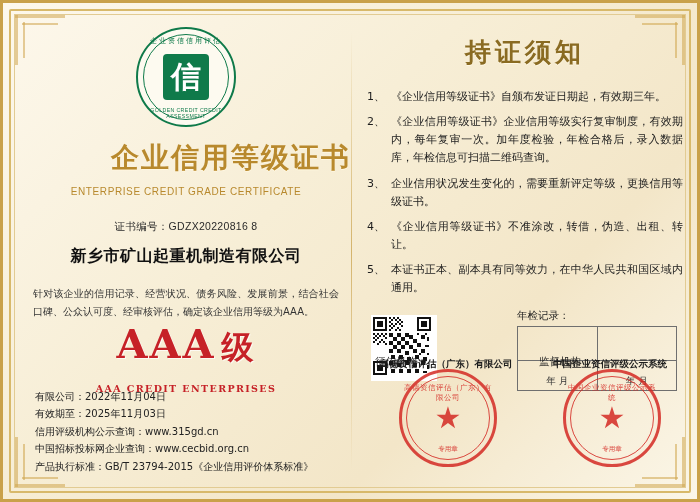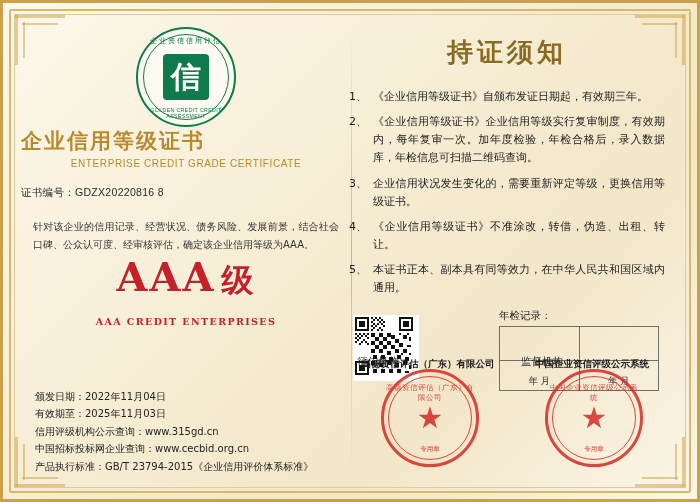--- a/index.html
+++ b/index.html
@@ -57,29 +57,29 @@
   }
   .seal .top-text{
     position:absolute;top:7px;left:0;right:0;text-align:center;
     font-size:7px;color:#0f7a4a;letter-spacing:2px;
   }
   .seal .bot-text{
     position:absolute;bottom:6px;left:0;right:0;text-align:center;
     font-size:5.2px;color:#0f7a4a;letter-spacing:.4px;
   }
   .title-cn{
-    margin-top:0;text-align:left;font-size:21px;font-weight:bold;color:#b8892d;
+    margin-top:12px;text-align:right;font-size:28px;font-weight:bold;color:#b8892d;
     letter-spacing:2px;font-family:"DejaVu Sans","Liberation Sans",sans-serif;
     text-shadow:0 1px 0 #fff7e0;
   }
   .title-en{
-    margin-top:3px;text-align:center;font-size:10px;color:#b8892d;letter-spacing:.6px;
+    margin-top:9px;text-align:center;font-size:10px;color:#b8892d;letter-spacing:.6px;
   }
   .cert-no{
-    margin-top:17px;font-size:10.5px;color:#2a2a2a;letter-spacing:.3px;
+    margin-top:23px;text-align:center;font-size:10.5px;color:#2a2a2a;letter-spacing:.3px;
   }
   .company{
     margin-top:12px;text-align:center;font-size:16px;font-weight:bold;color:#111;
     letter-spacing:.5px;font-family:"DejaVu Sans","Liberation Sans",sans-serif;
   }
   .desc{
     margin:18px 12px 0 12px;font-size:10px;color:#333;line-height:1.75;text-align:justify;
     font-family:"DejaVu Sans","Liberation Sans",sans-serif;
   }
   .grade{
@@ -92,42 +92,42 @@
   .grade-en{
     margin-top:13px;text-align:center;font-size:9.5px;color:#c62127;letter-spacing:1.4px;
     font-weight:bold;font-family:"DejaVu Serif","Liberation Serif",serif;
   }
   .meta{
     position:absolute;left:14px;bottom:12px;font-size:10px;color:#222;line-height:1.75;
     font-family:"DejaVu Sans","Liberation Sans",sans-serif;
   }
 
   
-  .right{position:absolute;left:346px;top:20px;width:316px;height:462px;}
+  .right{position:absolute;left:364px;top:20px;width:316px;height:462px;}
   .r-title{
     text-align:center;font-size:26px;font-weight:bold;color:#8a6b22;letter-spacing:4px;
     font-family:"DejaVu Sans","Liberation Sans",sans-serif;margin-top:12px;
     text-shadow:0 1px 0 #fff8e4;
   }
   .notes{margin-top:18px;}
   .note{
     display:flex;font-size:11px;color:#1d1d1d;line-height:1.65;margin-bottom:7px;
     font-family:"DejaVu Sans","Liberation Sans",sans-serif;
   }
   .note .num{width:24px;flex:none;}
   .note .txt{flex:1;text-align:justify;}
 
   .inspect{
     position:absolute;left:150px;top:286px;width:135px;
     font-family:"DejaVu Sans","Liberation Sans",sans-serif;
   }
   .inspect .cap{font-size:10.5px;color:#1d1d1d;margin-bottom:3px;}
   .inspect table{border-collapse:collapse;width:160px;}
   .inspect td{border:1px solid #6f6f6f;height:26px;width:50%;text-align:center;
-    font-size:9.5px;color:#333;vertical-align:bottom;padding-bottom:2px;font-family:Liberation Serif, serif;}
+    font-size:9.5px;color:#333;vertical-align:bottom;padding-bottom:2px;}
   .inspect td.blank{height:30px;}
 
   
   .qr{position:absolute;left:4px;top:292px;width:62px;height:62px;background:#fff;padding:2px;}
   .qr svg{display:block;}
 
   
   .orgs{position:absolute;left:0;right:0;bottom:34px;height:96px;}
   .org{position:absolute;width:150px;text-align:center;}
   .org.a{left:4px;}
@@ -198,30 +198,31 @@
       </div>
     </div>
 
     <div class="title-cn">企业信用等级证书</div>
     <div class="title-en">ENTERPRISE CREDIT GRADE CERTIFICATE</div>
 
     <div class="cert-no">
       <span>证书编号：</span><span>GDZX20220816 8</span>
     </div>
 
+    <div class="company">新乡市矿山起重机制造有限公司</div>
 
     <div class="desc">针对该企业的信用记录、经营状况、债务风险、发展前景，结合社会口碑、公众认可度、经审核评估，确定该企业信用等级为AAA。</div>
 
     <div class="grade">
       <span>AAA</span><span class="cn">级</span>
     </div>
     <div class="grade-en">AAA CREDIT ENTERPRISES</div>
 
     <div class="meta">
-      <div>颁发日期：2022年11月04日</div>
+      <div>有限公司：2022年11月04日</div>
       <div>有效期至：2025年11月03日</div>
       <div>信用评级机构公示查询：www.315gd.cn</div>
       <div>中国招标投标网企业查询：www.cecbid.org.cn</div>
       <div>产品执行标准：GB/T 23794-2015《企业信用评价体系标准》</div>
     </div>
   </div>
 
   <div class="right">
     <div class="r-title">持证须知</div>
 

